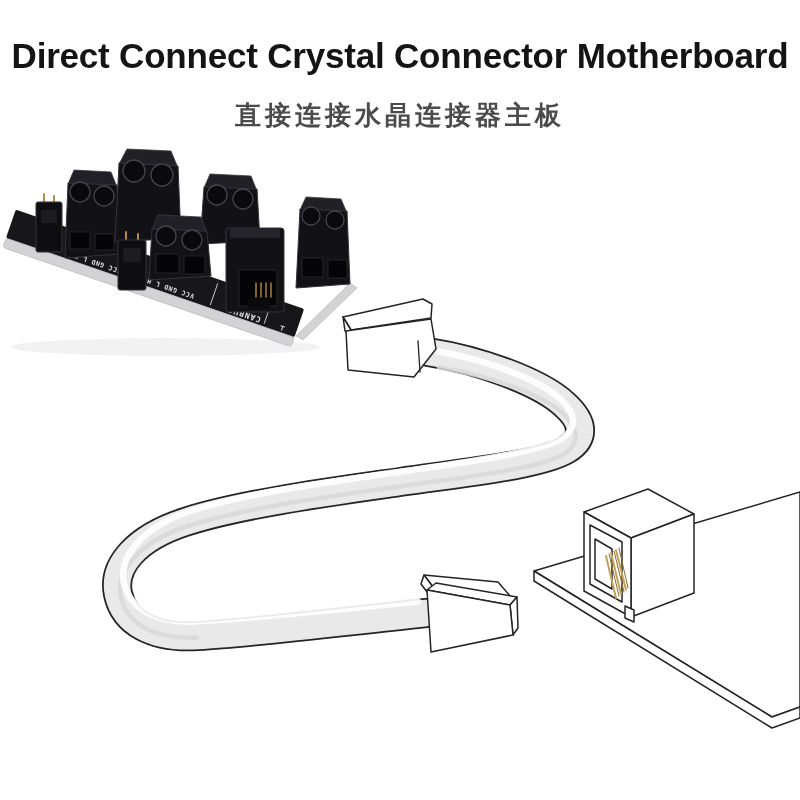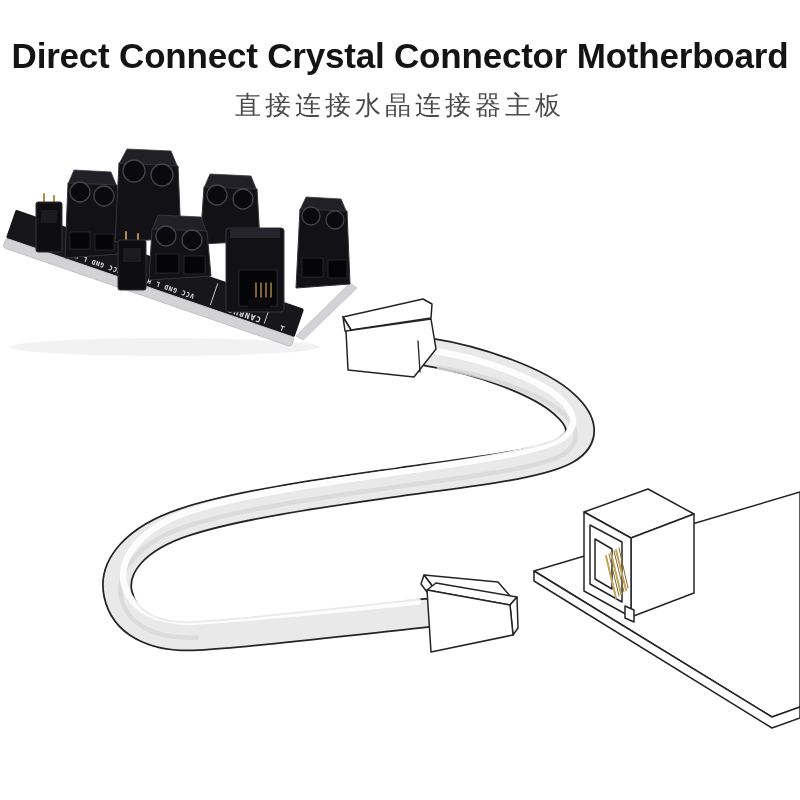--- a/index.html
+++ b/index.html
@@ -6,21 +6,21 @@
     --background:#ffffff; --title:#141414; --subtitle:#4b4b4b;
     --board-dark:#17171a; --board-edge:#d3d3d5; --component-black:#121216;
     --silkscreen:#e3e3e3; --line-art-stroke:#242424; --cable-fill:#e9e9e9;
     --cable-shadow:#d8d8d8; --pin-gold:#c2a35c; --plug-fill:#ffffff;
   }
   html,body{margin:0;padding:0;width:800px;height:800px;background:var(--background);overflow:hidden;}
   .stage{position:relative;width:800px;height:644px;font-family:"Liberation Sans",sans-serif;}
   .header{position:absolute;top:0;left:0;width:800px;text-align:center;z-index:2;}
   .header h1{margin:38px 0 0 0;font-family:"Liberation Sans",sans-serif;font-weight:700;
     font-size:35px;line-height:1.05;color:var(--title);letter-spacing:-0.2px;}
-  .header .subtitle{margin-top:13px;font-family:"DejaVu Sans",sans-serif;font-weight:400;
+  .header .subtitle{margin-top:23px;font-family:"DejaVu Sans",sans-serif;font-weight:700;
     font-size:26px;color:var(--subtitle);letter-spacing:4px;}
   svg.art{position:absolute;top:0;left:0;z-index:1;}
   
   .ln{fill:none;stroke:var(--line-art-stroke);stroke-width:1.3;stroke-linecap:round;stroke-linejoin:round;}
   .wfill{fill:var(--plug-fill);stroke:var(--line-art-stroke);stroke-width:1.5;stroke-linejoin:round;}
   .cable-outline{fill:none;stroke:var(--line-art-stroke);stroke-width:30;stroke-linecap:round;}
   .cable-body{fill:none;stroke:var(--cable-fill);stroke-width:26.5;stroke-linecap:round;}
   .cable-shade{fill:none;stroke:var(--cable-shadow);stroke-width:4.5;stroke-linecap:round;opacity:.85;}
   .cable-hi{fill:none;stroke:#ffffff;stroke-width:6.5;stroke-linecap:round;opacity:.9;}
   .gold-ln{fill:none;stroke:var(--pin-gold);stroke-width:2;stroke-linecap:round;}

